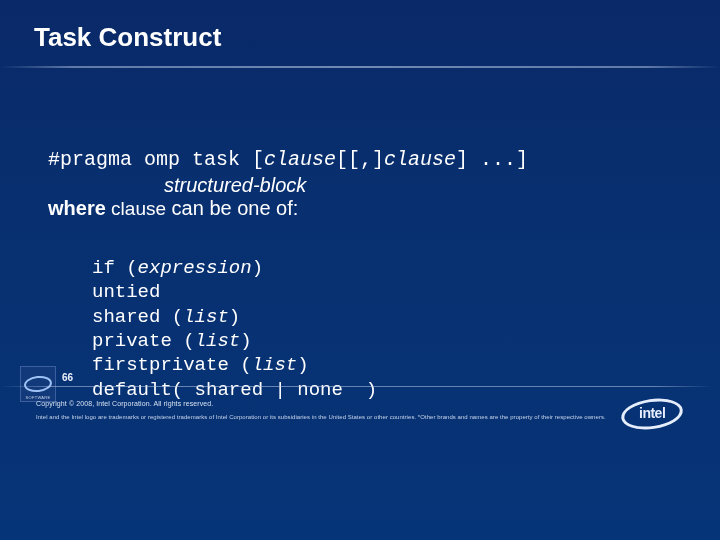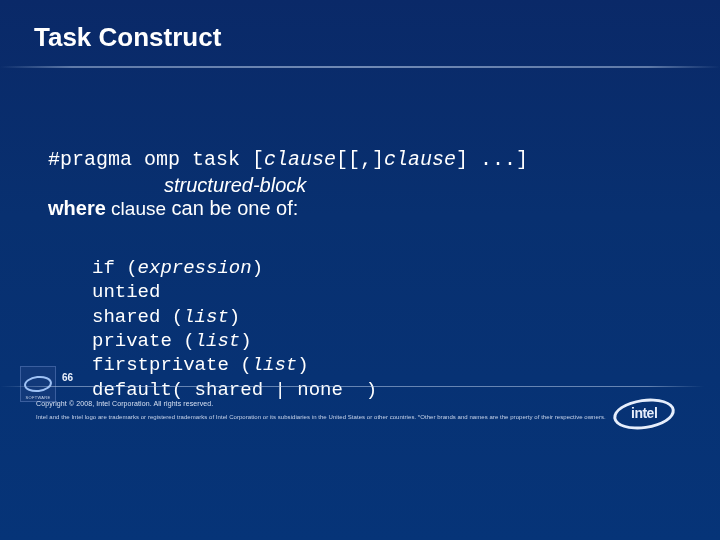--- a/index.html
+++ b/index.html
@@ -61,21 +61,21 @@
     margin-top: 36px;
     margin-left: 44px;
     font-family: "Courier New", monospace;
     font-size: 19px;
     line-height: 1.28;
     white-space: pre;
   }
   .footer {
     position: absolute;
     left: 0;
-    right: 16px;
+    right: 8px;
     bottom: 0;
     height: 62px;
   }
   .footer-rule {
     position: absolute;
     top: 0;
     left: 0;
     right: 0;
     height: 1px;
     background: linear-gradient(90deg, rgba(255,255,255,0) 0%, rgba(180,200,230,0.55) 8%, rgba(180,200,230,0.55) 92%, rgba(255,255,255,0) 100%);

